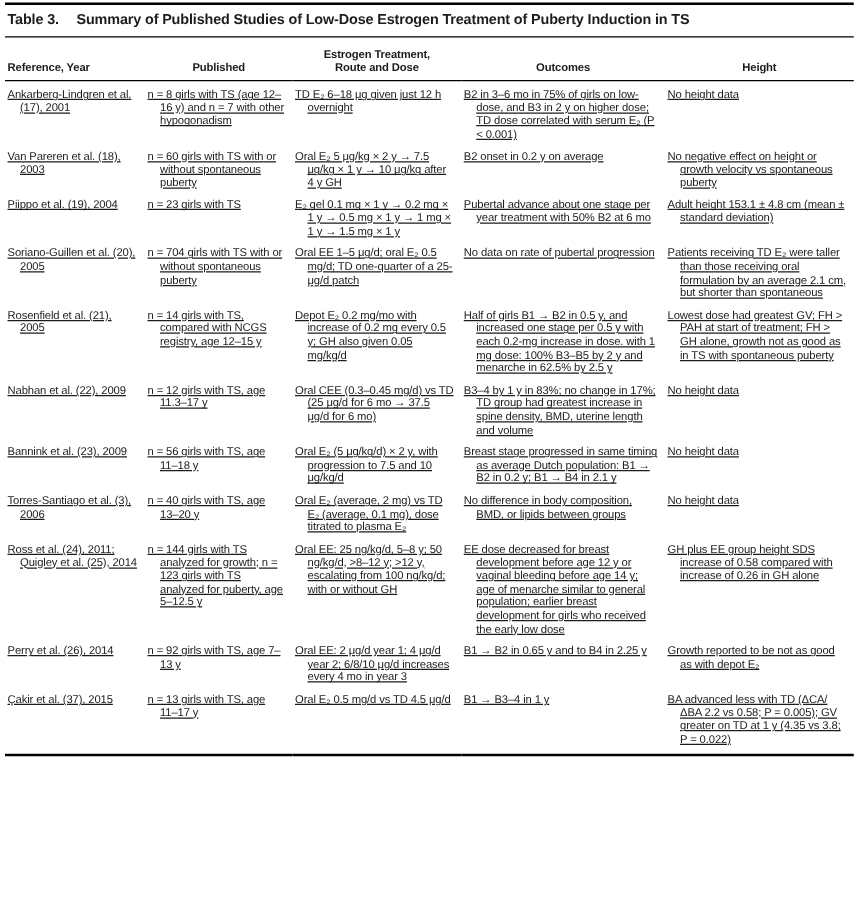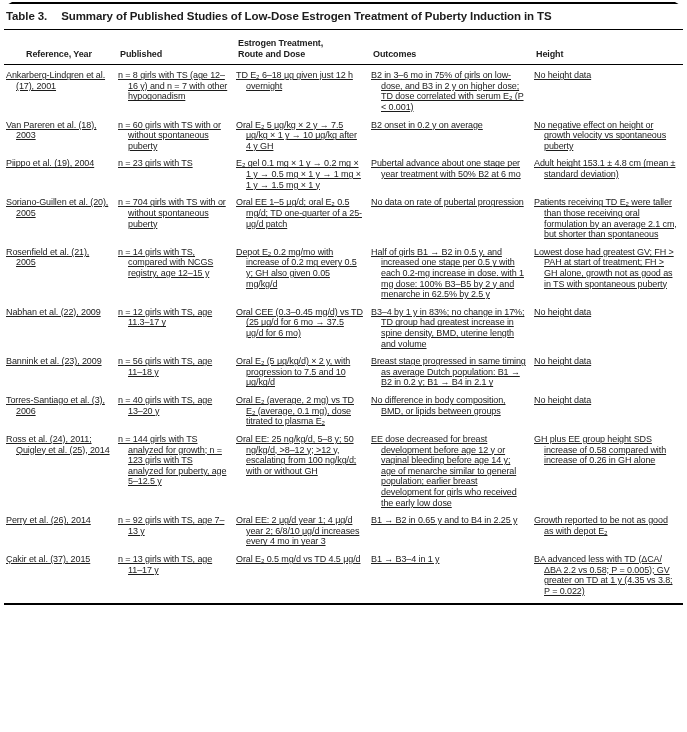--- a/index.html
+++ b/index.html
@@ -9,21 +9,20 @@
     font-family: "Liberation Sans", sans-serif;
     color: #1c1c1c;
   }
   .page {
     width: 687px;
     height: 732px;
     box-sizing: border-box;
     padding: 2px 4px 0 4px;
     background: #ffffff;
     overflow: hidden;
-    border-radius: 21px;
   }
   .titlebar {
     border-top: 2.5px solid #000;
     border-bottom: 1.5px solid #000;
     padding: 6px 2px 7px 2px;
     font-size: 11.5px;
     font-weight: bold;
     letter-spacing: -0.1px;
   }
   .titlebar .tlabel { margin-right: 14px; }
@@ -37,26 +36,26 @@
   }
   col.c1 { width: 112px; }
   col.c2 { width: 118px; }
   col.c3 { width: 135px; }
   col.c4 { width: 163px; }
   col.c5 { width: 151px; }
   thead th {
     font-size: 9px;
     font-weight: bold;
     vertical-align: bottom;
-    text-align: left;
+    text-align: center;
     padding: 8px 4px 5px 4px;
     border-bottom: 1.2px solid #000;
     white-space: pre-line;
   }
-  thead th.left { text-align: center; padding-left: 2px; margin-left: 48px; }
+  thead th.left { text-align: left; padding-left: 2px; margin-left: 48px; }
   tbody td {
     vertical-align: top;
     padding: 0 6px 7px 12px;
     text-indent: -10px;
     text-decoration: underline;
   }
   tbody tr:first-child td { padding-top: 5px; }
   tbody td.ref { padding-left: 12px; }
   table.study-table { border-bottom: 2.5px solid #000; }
   .spacer-bottom { height: 4px; }

